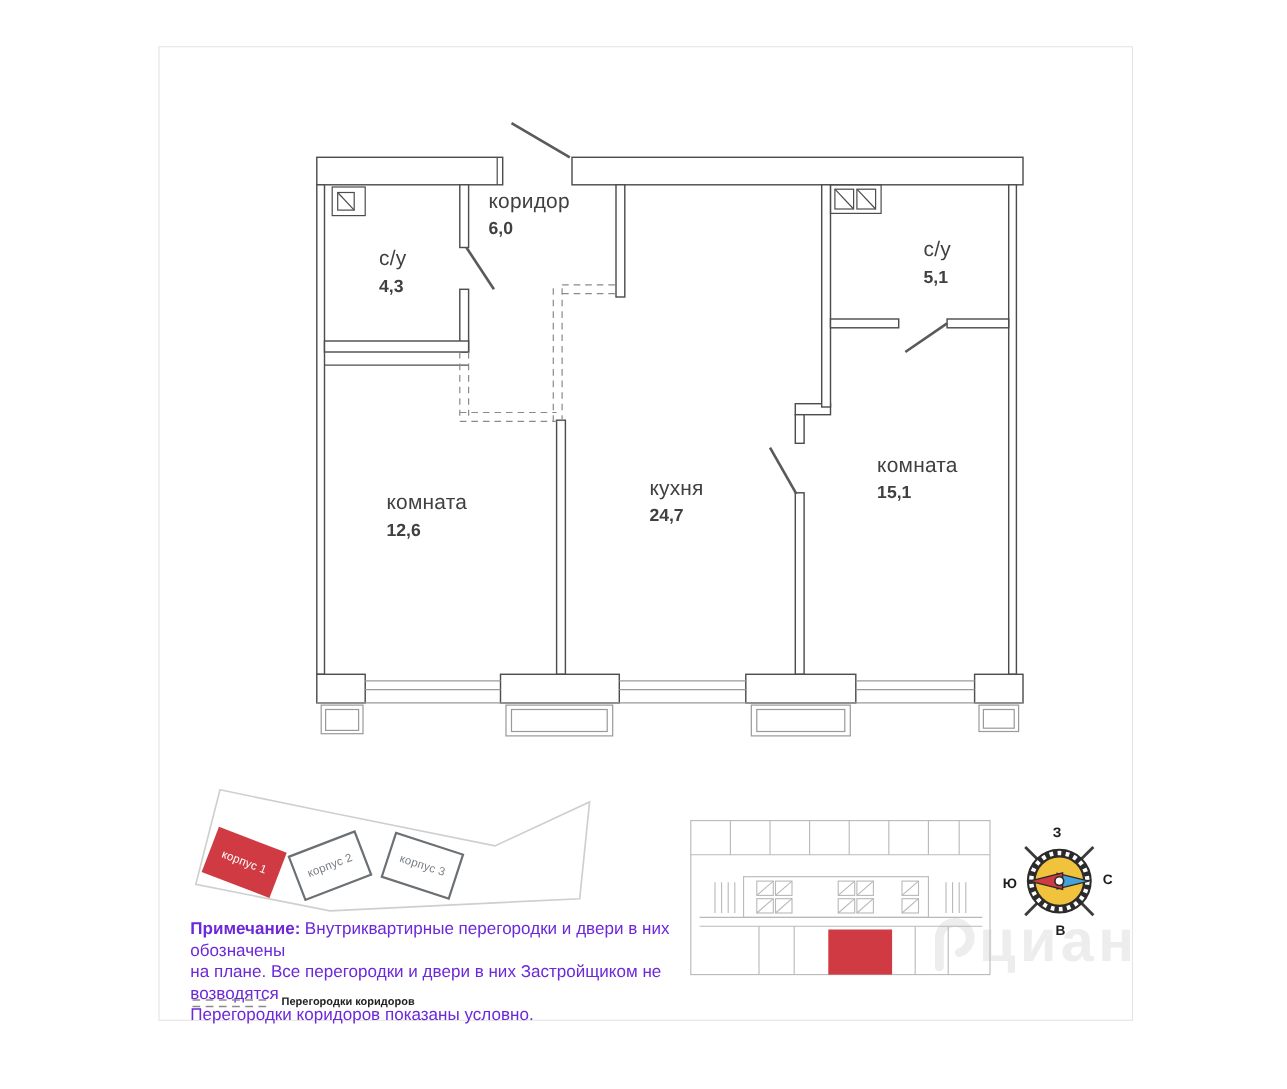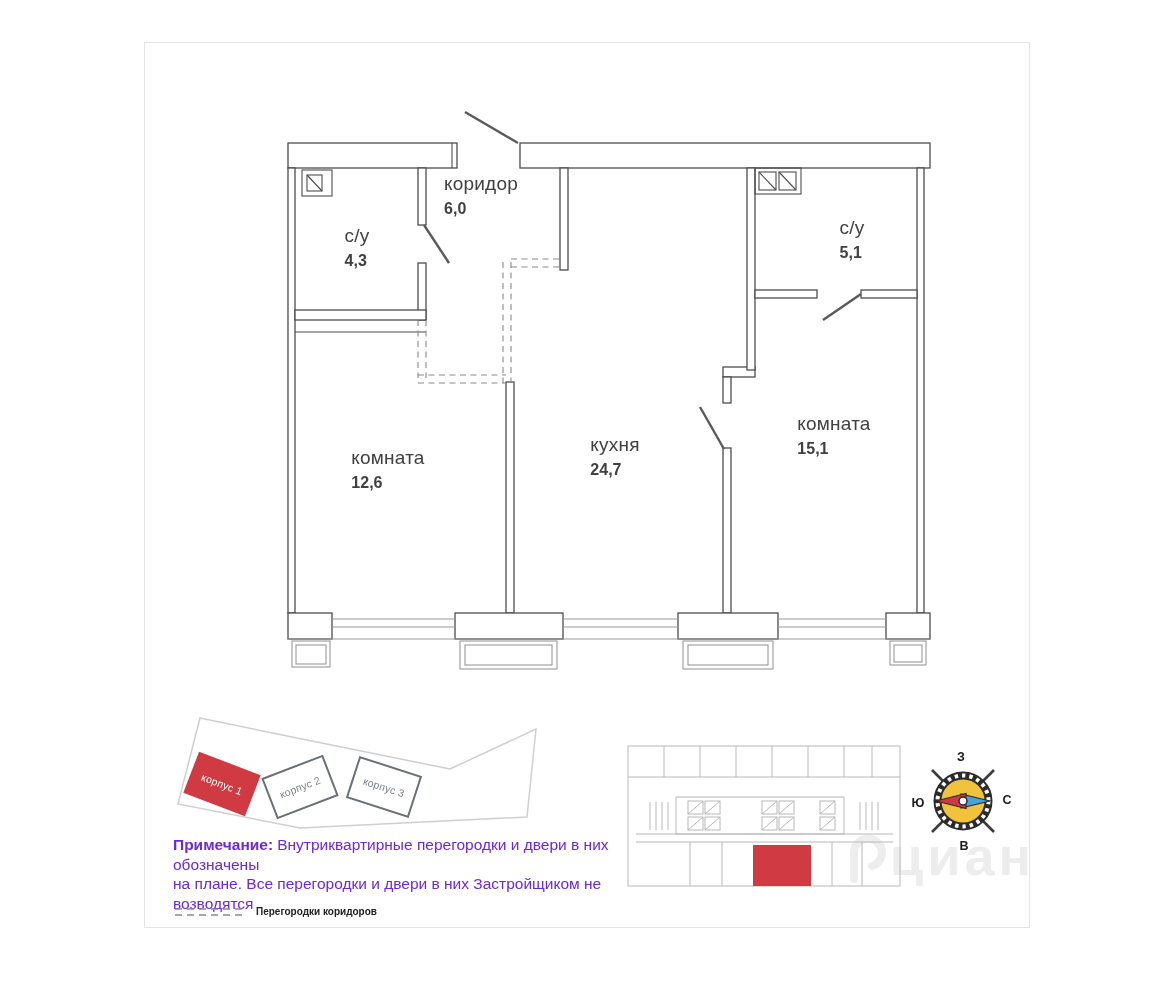--- a/index.html
+++ b/index.html
@@ -242,20 +242,21 @@
   <div class="bld bld-2">
     <span>корпус 2</span>
   </div>
   <div class="bld bld-3">
     <span>корпус 3</span>
   </div>
 
   <div class="note">
     <div class="note-line"><b>Примечание:</b><span>Внутриквартирные перегородки и двери в них обозначены</span></div>
     <div class="note-line"><span>на плане. Все перегородки и двери в них Застройщиком не возводятся</span></div>
+    <div class="note-line"><span>Перегородки коридоров показаны условно.</span></div>
   </div>
 
   <svg class="legend-swatch" width="76" height="12" viewBox="0 0 76 12">
     <line x1="2" y1="3" x2="74" y2="3" stroke="#8a8a8a" stroke-width="1.4" stroke-dasharray="7 5"></line>
     <line x1="2" y1="9" x2="74" y2="9" stroke="#8a8a8a" stroke-width="1.4" stroke-dasharray="7 5"></line>
   </svg>
   <div class="legend-label">Перегородки коридоров</div>
 
   <span class="cdir cdir-top">З</span>
   <span class="cdir cdir-right">С</span>

